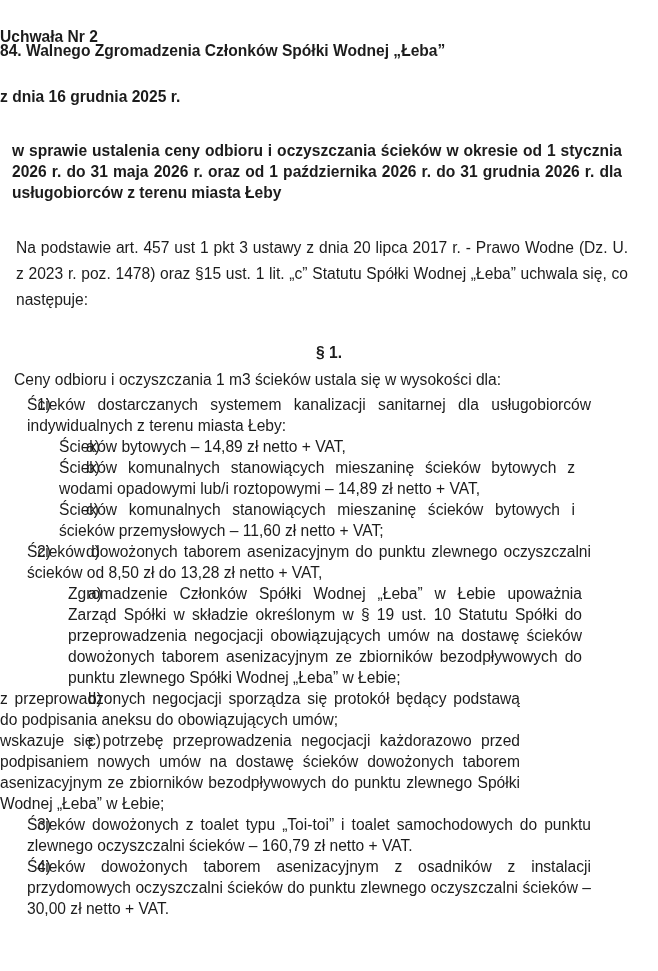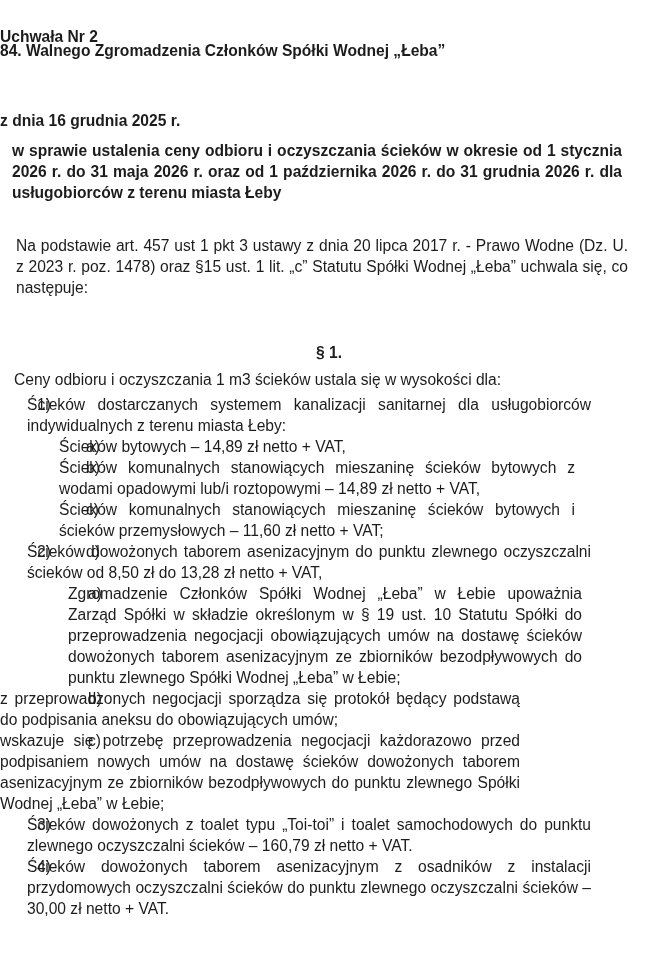--- a/index.html
+++ b/index.html
@@ -4,28 +4,28 @@
 <style>
   html, body { margin: 0; padding: 0; background: #ffffff; }
   body {
     width: 658px; height: 971px; overflow: hidden; position: relative;
     font-family: "Liberation Sans", sans-serif; color: #1c1c1c;
     font-size: 15.6px;
   }
   .center { position: absolute; left: 0; width: 582px; text-align: left; font-weight: bold; }
   #t1 { top: 28px; }
   #t2 { top: 42px; }
-  #t3 { top: 88px; margin-top: 24px; }
+  #t3 { top: 88px; }
   .subject {
     position: absolute; left: 12px; width: 610px; top: 140px;
     font-weight: bold; line-height: 21px; text-align: justify;
   }
   .basis {
     position: absolute; left: 16px; width: 612px; top: 235px;
-    line-height: 21px; text-align: justify;
+    line-height: 26px; text-align: justify;
   }
   .para { position: absolute; left: 0; width: 658px; text-align: center; top: 344px; font-weight: bold; }
   .intro { position: absolute; left: 14px; top: 369px; line-height: 21px; text-align: center; }
   .list { position: absolute; left: 0; top: 394px; width: 658px; }
   .item { position: relative; line-height: 21px; }
   .marker { position: absolute; }
   .txt { text-align: justify; }
   .l1 .marker { left: 37px; }
   .l1 > .txt { margin-left: 27px; width: 564px; }
   .l2 { margin-left: 0; }

